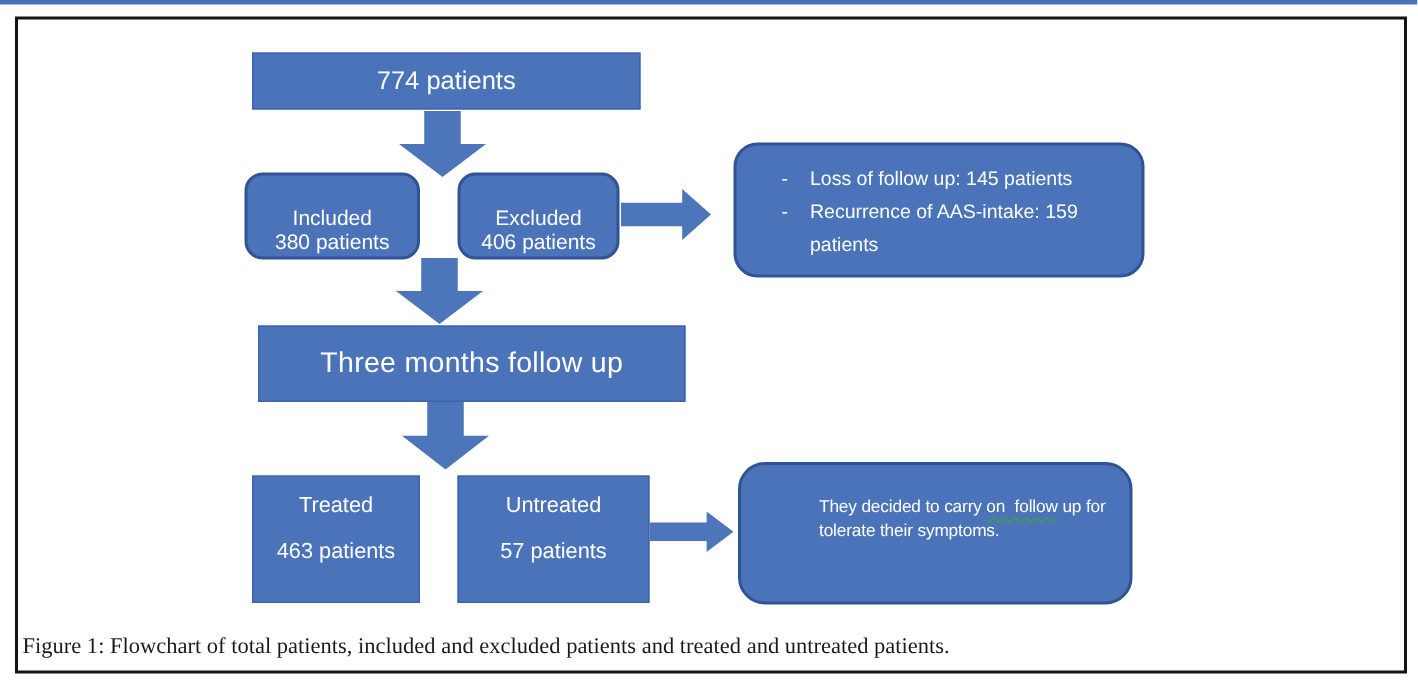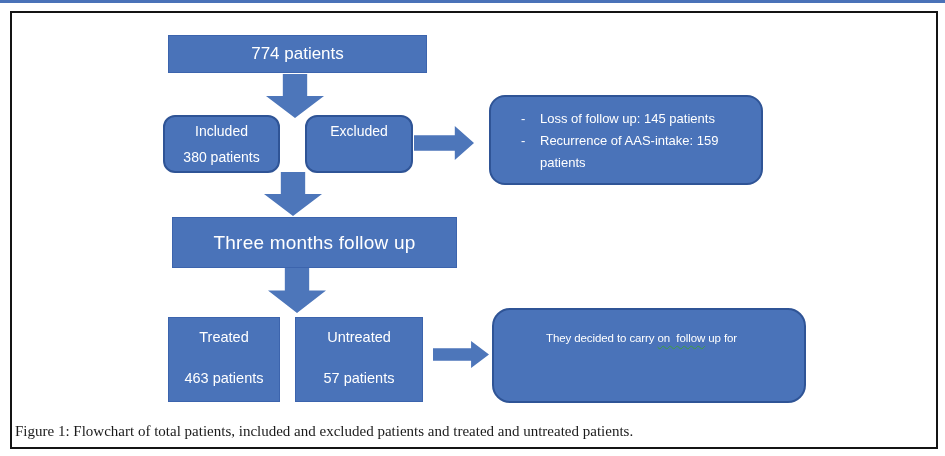--- a/index.html
+++ b/index.html
@@ -16,22 +16,22 @@
     border:2px solid var(--frame-border,#141414);box-sizing:border-box;background:#fff;
   }
   .node{
     position:absolute;box-sizing:border-box;
     background:var(--node-fill,#4a73b9);color:var(--node-text,#fff);
     display:flex;flex-direction:column;align-items:center;text-align:center;
   }
   .node.rect{border:1px solid #3c64ad;}
   .node.round{border:2px solid var(--node-border,#2f5496);}
   .node .single{display:flex;align-items:center;justify-content:center;width:100%;height:100%;}
-  .two-line{justify-content:space-between;padding:6px 2px 6px;font-size:14px;line-height:16px;}
-  .two-line-lg{justify-content:flex-start;padding-top:11px;row-gap:24px;font-size:14.5px;line-height:17px;}
+  .two-line{justify-content:space-between;padding:20px 2px 6px;font-size:14px;line-height:16px;}
+  .two-line-lg{justify-content:flex-start;padding-top:11px;row-gap:14px;font-size:14.5px;line-height:17px;}
   .title-774{font-size:17px;}
   .title-followup{font-size:19px;letter-spacing:.2px;}
   .detail-list{
     align-items:stretch;text-align:left;padding:11px 18px 0 30px;
     font-size:13px;line-height:22px;border-radius:16px;
   }
   .bullet-row{display:flex;}
   .bullet-dash{width:19px;flex:0 0 19px;}
   .bullet-text{width:200px;white-space:normal;}
   .note-box{
@@ -65,21 +65,21 @@
   <div class="single title-774">774 patients</div>
 </div>
 
 <div class="arrow arrow-down" style="left:266px;top:74px;width:58px;height:44px;"></div>
 
 <div class="node round two-line" style="left:163px;top:115px;width:117px;height:58px;border-radius:12px;">
   <span>Included</span>
   <span>380 patients</span>
 </div>
 
-<div class="node round two-line" style="left:305px;top:115px;width:108px;height:58px;border-radius:12px;gap:32px;">
+<div class="node round two-line" style="left:305px;top:115px;width:108px;height:58px;border-radius:12px;">
   <span>Excluded</span>
   <span>406 patients</span>
 </div>
 
 <div class="arrow arrow-right" style="left:414px;top:126px;width:60px;height:34px;"></div>
 
 <div class="node round detail-list" style="left:489px;top:95px;width:274px;height:90px;">
   <div class="bullet-row">
     <span class="bullet-dash">-</span>
     <span class="bullet-text">Loss of follow up: 145 patients</span>
@@ -96,24 +96,25 @@
   <div class="single title-followup">Three months follow up</div>
 </div>
 
 <div class="arrow arrow-down" style="left:268px;top:268px;width:58px;height:45px;"></div>
 
 <div class="node rect two-line-lg" style="left:168px;top:317px;width:112px;height:85px;">
   <span>Treated</span>
   <span>463 patients</span>
 </div>
 
-<div class="node rect two-line-lg" style="left:295px;top:317px;width:128px;height:85px;">
+<div class="node rect two-line-lg" style="left:305px;top:317px;width:128px;height:85px;">
   <span>Untreated</span>
   <span>57 patients</span>
 </div>
 
 <div class="arrow arrow-right" style="left:433px;top:341px;width:56px;height:27px;"></div>
 
-<div class="node round note-box" style="left:492px;top:308px;width:314px;height:95px;">
+<div class="node round note-box" style="left:492px;top:308px;width:263px;height:95px;">
   <div class="line"><span>They decided to carry </span><span class="grammar-mark">on  follow</span><span> up for</span></div>
+  <div class="line">tolerate their symptoms.</div>
 </div>
 
 <div class="caption"><span class="cap-label">Figure 1</span><span>: Flowchart of total patients, included and excluded patients and treated and untreated patients.</span></div>
 
 </body></html>

